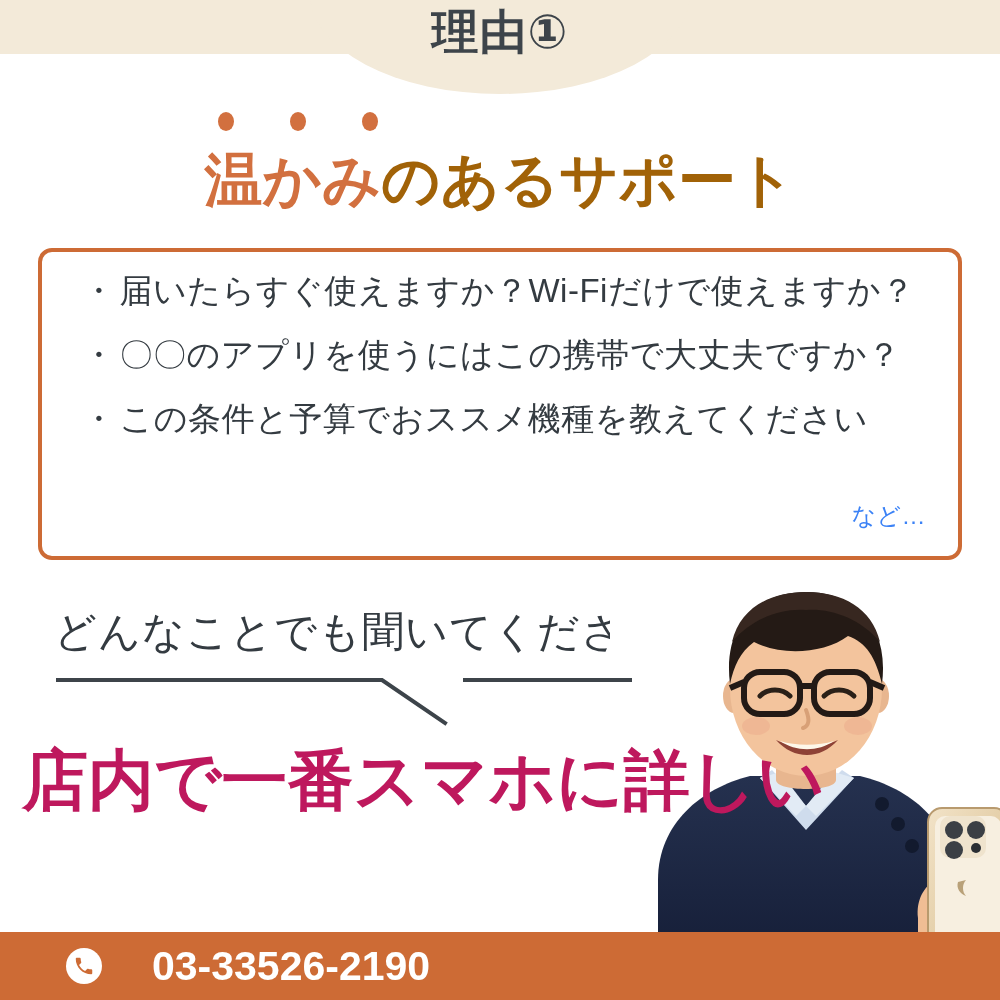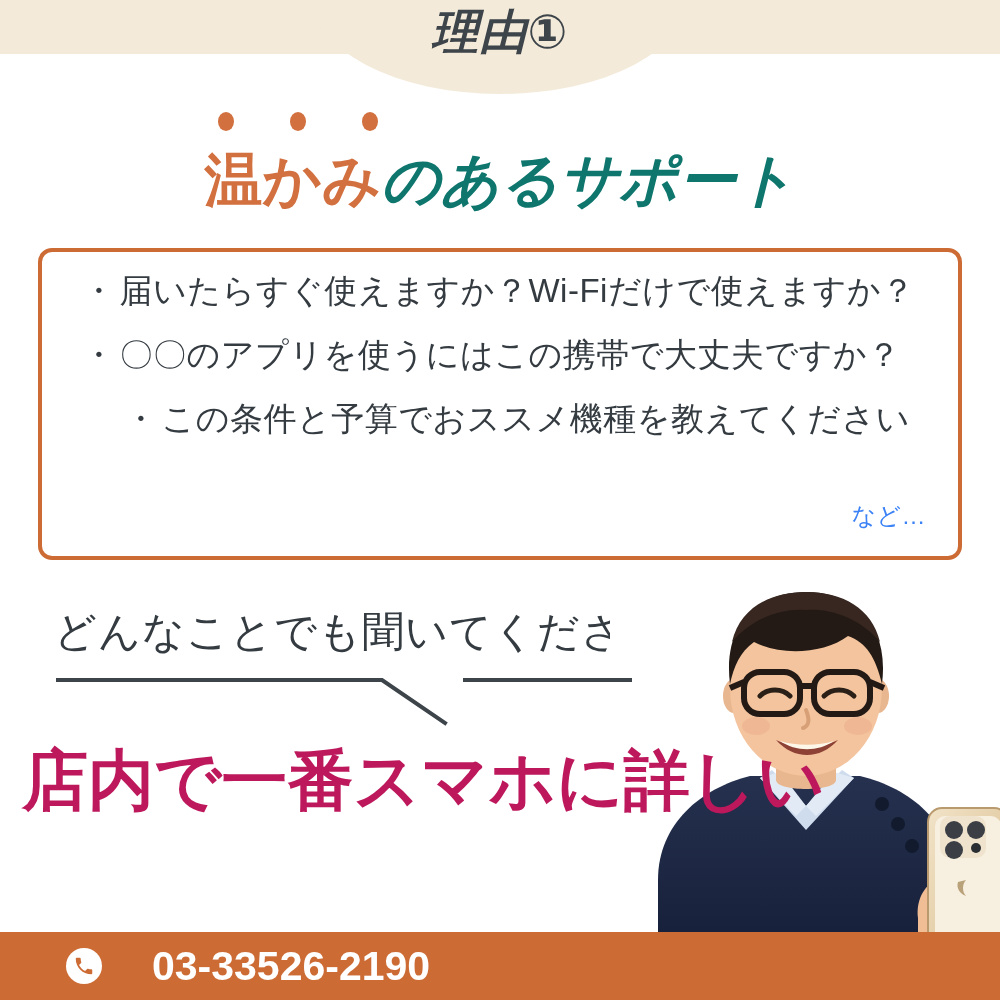--- a/index.html
+++ b/index.html
@@ -41,21 +41,20 @@
     left: 0;
     top: 6px;
     width: 1000px;
     text-align: center;
     font-size: 47px;
     font-weight: bold;
     color: #3d444a;
     letter-spacing: 1px;
     line-height: 1.1;
     z-index: 3;
-    font-style: italic;
   }
 
   
   .dots {
     position: absolute;
     left: 218px;
     top: 112px;
     width: 160px;
     display: flex;
     justify-content: space-between;
@@ -74,21 +73,21 @@
     left: 0;
     top: 142px;
     width: 1000px;
     text-align: center;
     font-size: 58px;
     font-weight: bold;
     letter-spacing: 0px;
     white-space: nowrap;
   }
   .heading .hl-accent { color: #d2703f; }
-  .heading .hl-dark   { color: #0f766e; font-style: italic; }
+  .heading .hl-dark   { color: #a16207; }
 
   
   .qbox {
     position: absolute;
     left: 38px;
     top: 248px;
     width: 924px;
     height: 312px;
     box-sizing: border-box;
     border: 4px solid #cd6b35;
@@ -102,21 +101,21 @@
     right: 18px;
   }
   .qitem {
     font-size: 33px;
     color: #343b41;
     line-height: 1.0;
     margin-bottom: 31px;
     white-space: nowrap;
     letter-spacing: 0.5px;
   }
-  .qitem:last-of-type { margin-bottom: 0; margin-left: 42px; }
+  .qitem:last-of-type { margin-bottom: 0; }
   .qbullet { margin-right: 4px; }
   .qnote {
     position: absolute;
     right: 32px;
     bottom: 24px;
     font-size: 24px;
     color: #3b82f6;
     letter-spacing: 0.5px;
   }
 

